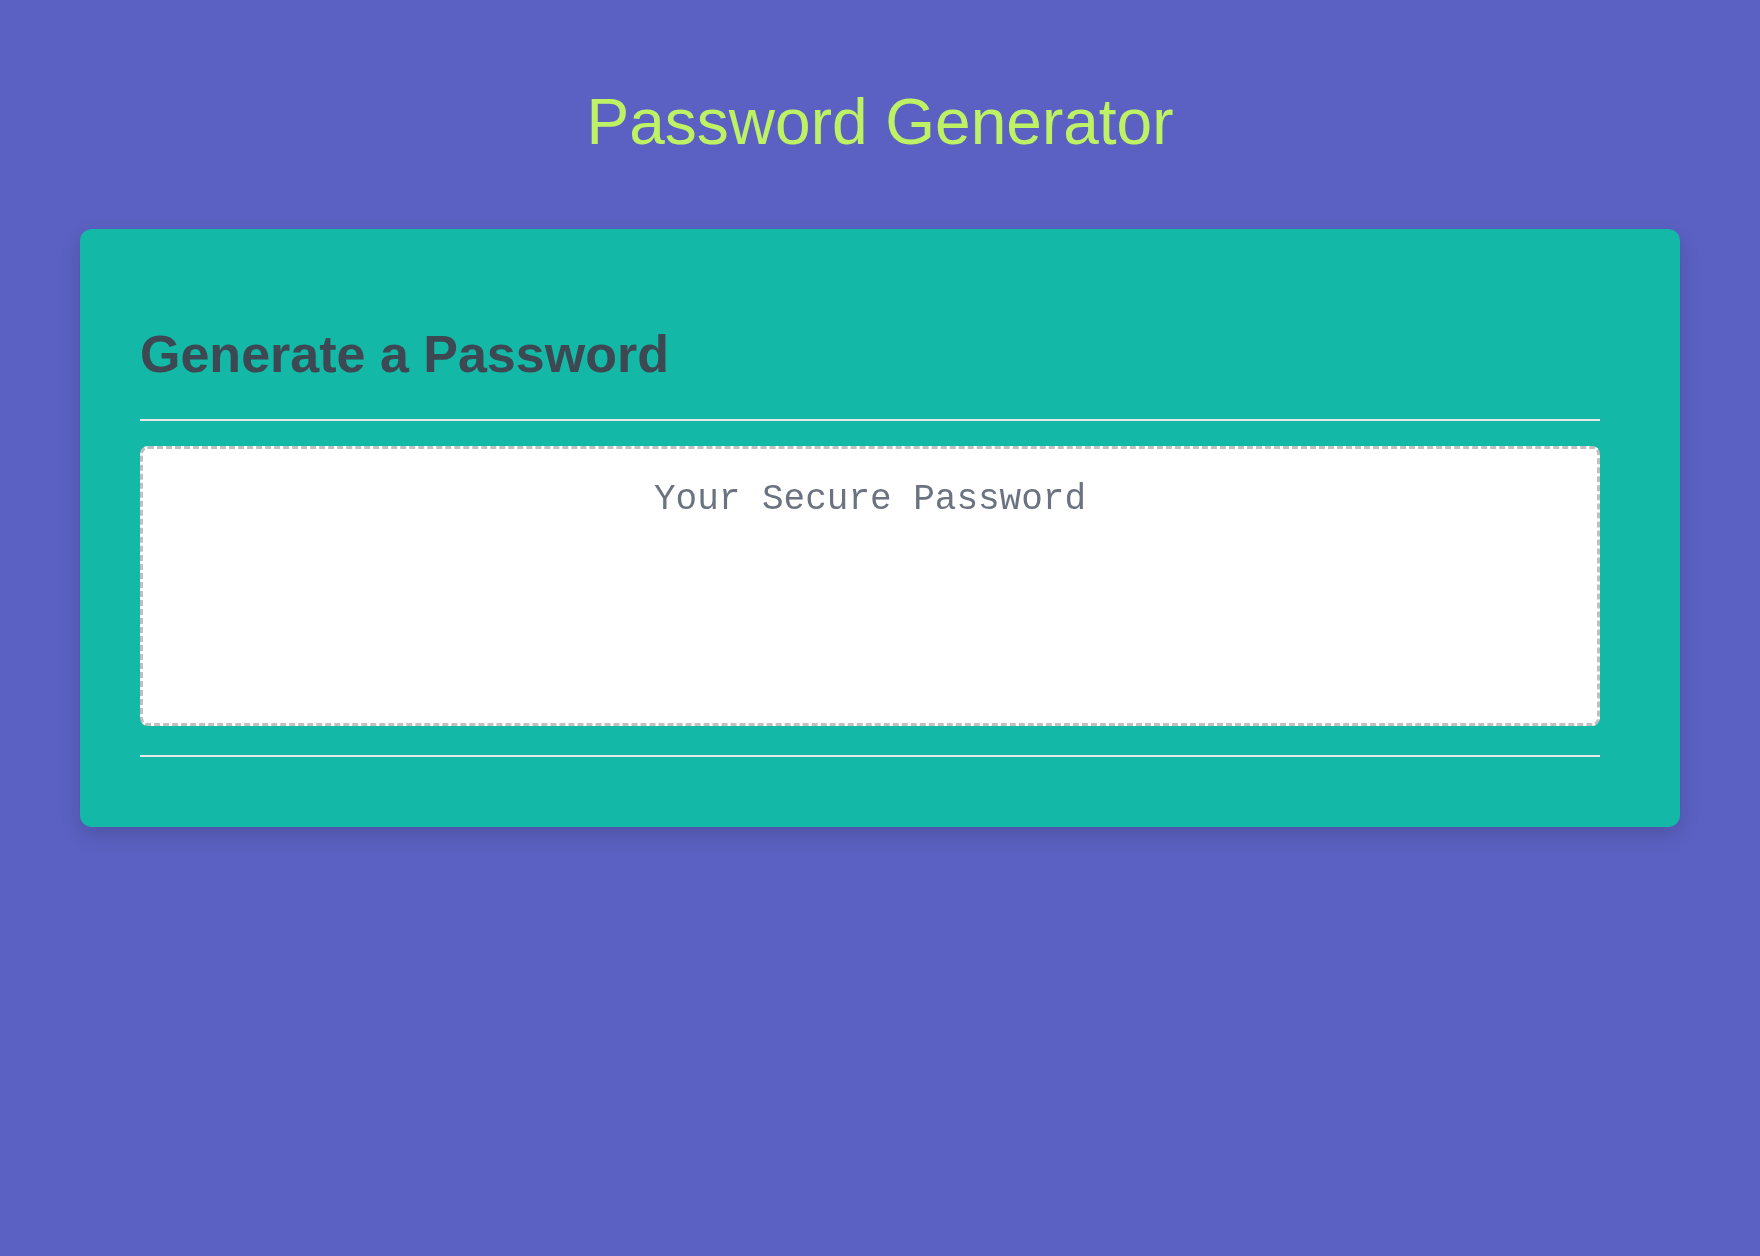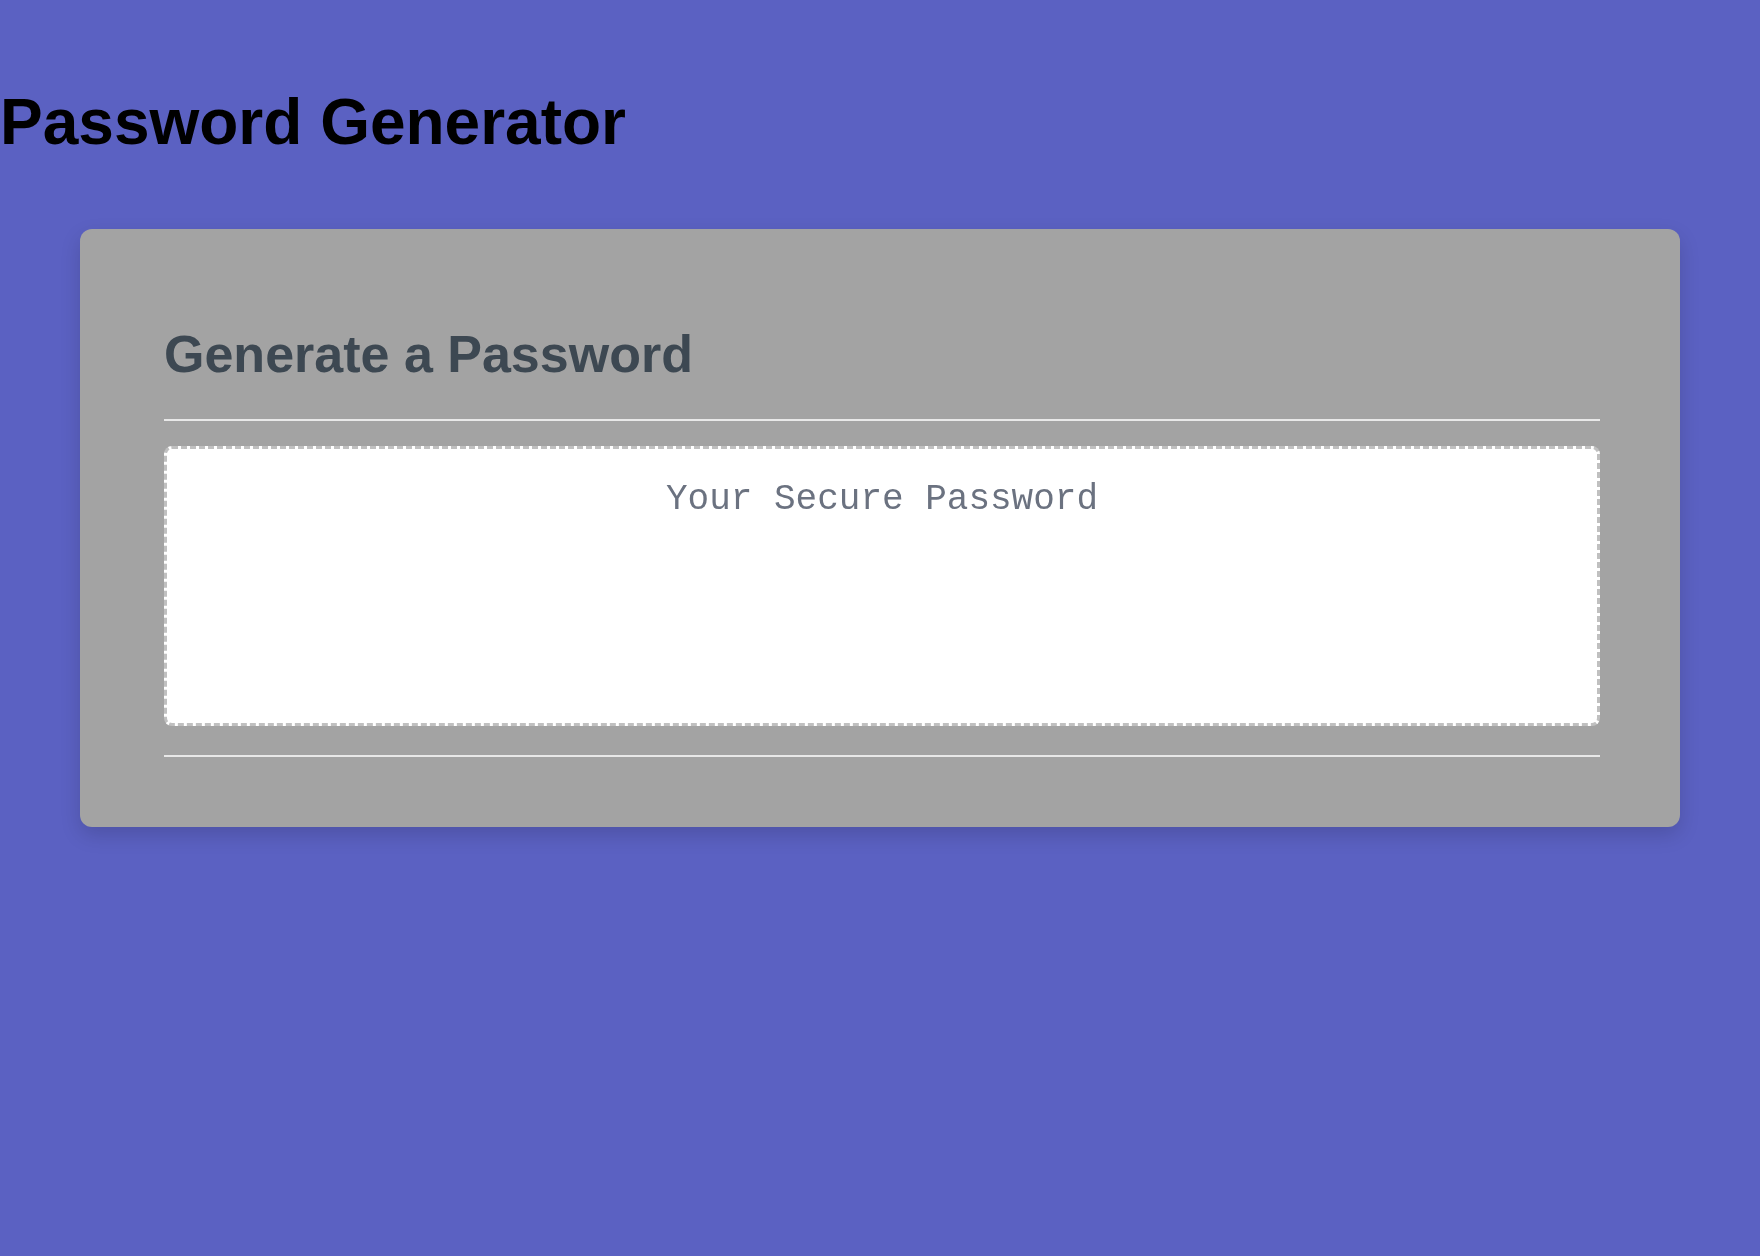--- a/index.html
+++ b/index.html
@@ -10,32 +10,33 @@
 
     body {
       background-color: #5b61c2;
       font-family: -apple-system, BlinkMacSystemFont, "Segoe UI", Helvetica, Arial, sans-serif;
       width: 1760px;
       height: 1256px;
       padding: 0;
     }
 
     .page-title {
-      color: #000000;
+      color: #bef264;
       font-size: 64px;
-      font-weight: 700;
+      font-weight: 400;
+      text-align: center;
       padding-top: 85px;
       padding-bottom: 70px;
     }
 
     .card {
-      background-color: #a3a3a3;
+      background-color: #14b8a6;
       border-radius: 12px;
       margin: 0 80px;
-      padding: 95px 80px 70px 84px;
+      padding: 95px 80px 70px 60px;
       box-shadow: 0 8px 20px rgba(0, 0, 0, 0.15);
     }
 
     .card-heading {
       color: #3d4852;
       font-size: 52px;
       font-weight: 700;
       margin-bottom: 35px;
     }
 

